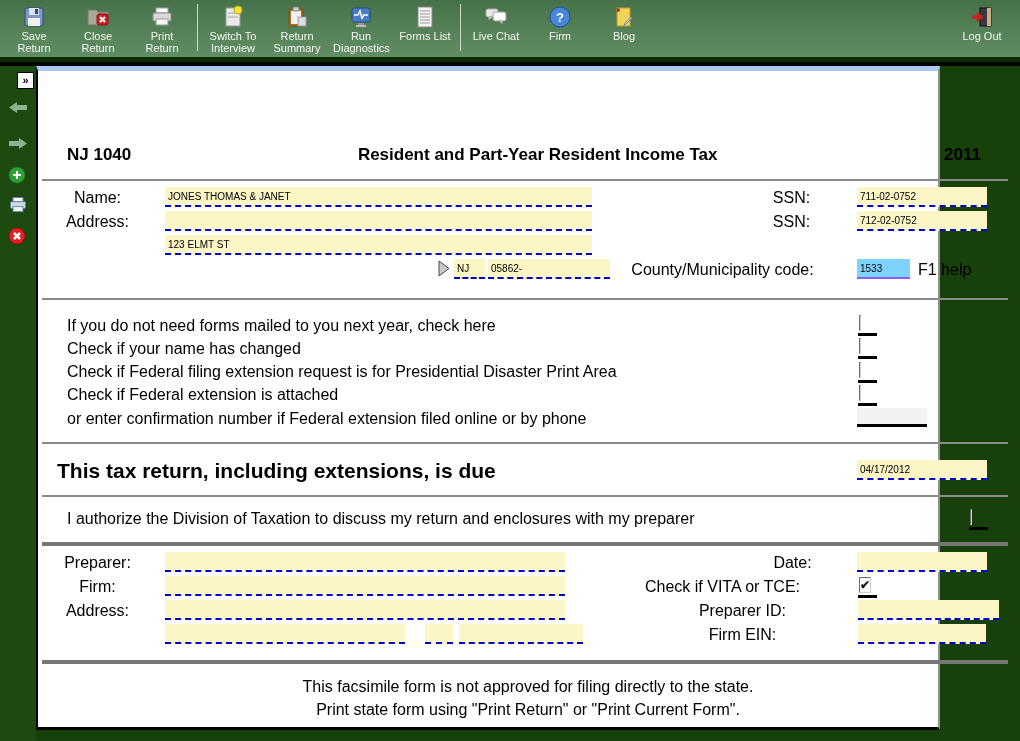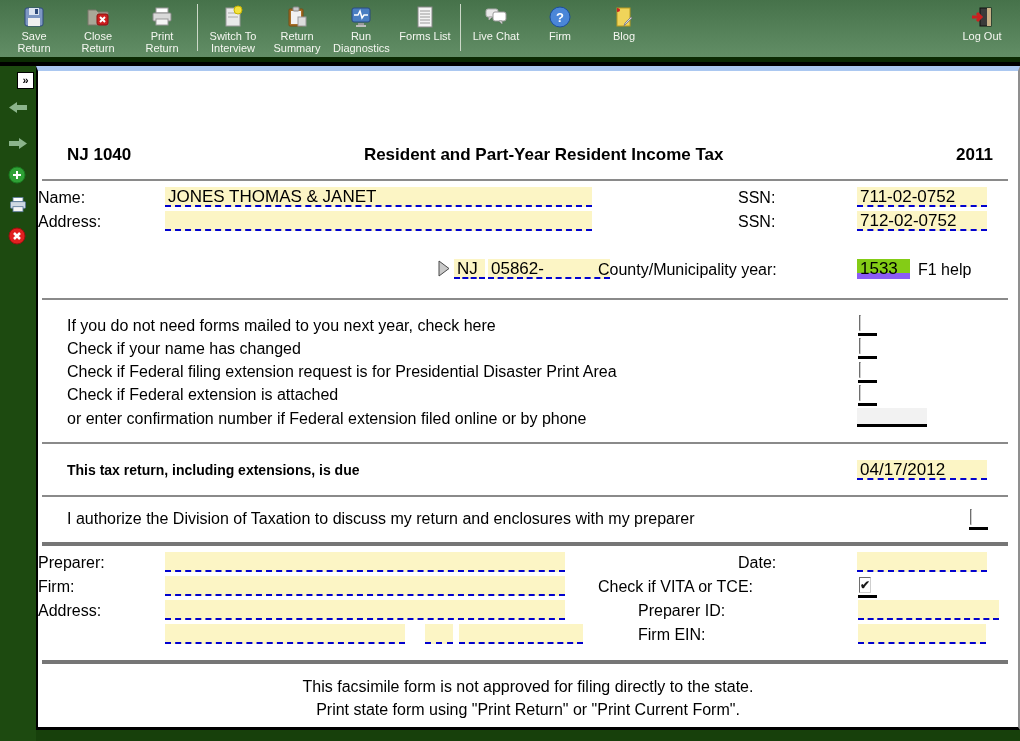--- a/index.html
+++ b/index.html
@@ -20,32 +20,32 @@
   .edge-black { position:absolute; top:62px; left:0; width:100%; height:4px; background:#000; }
 
   
   .sidebar { position:absolute; top:66px; left:0; width:36px; height:675px; background:#1d4a10; }
   .side-ico { position:absolute; left:8px; width:20px; height:20px; cursor:pointer; }
   .expand-tab { position:absolute; left:17px; top:72px; width:17px; height:17px; background:#fff;
                 border:1px solid #000; z-index:6; font-size:11px; font-weight:bold; text-align:center;
                 line-height:14px; color:#000; cursor:pointer; }
 
   
-  .content { position:absolute; left:36px; top:66px; width:984px; height:664px; background:#fff;
+  .content { position:absolute; left:36px; top:66px; width:904px; height:664px; background:#fff;
              border-top:5px solid #abc8f1; border-left:2px solid #000;
              border-bottom:3px solid #000; border-right:2px solid #8f8f8f; }
   .form { position:absolute; left:0; top:0; width:980px; height:656px; }
 
   .hdr { position:absolute; top:74px; left:0; width:100%; display:flex; font-weight:bold; font-size:17px; color:#000; }
   .lbl { position:absolute; font-size:16px; line-height:21px; white-space:nowrap; color:#000; }
-  .r { text-align:left; }
+  .r { text-align:center; }
   .b { font-weight:bold; }
   .field { position:absolute; height:20px; background:#FCF5C5; border-bottom:2px dashed #0202CF;
-           font-size:17px; line-height:19px; padding-left:3px; white-space:nowrap; color:#000; cursor:text; }
-  .field.gray { background:#84cc16; border-bottom:6px solid #8b5cf6; }
+           font-size:10px; line-height:19px; padding-left:3px; white-space:nowrap; color:#000; cursor:text; }
+  .field.gray { background:#7dd3fc; border-bottom:2px solid #8b5cf6; }
   .field.conf { background:#F2F2F2; border-bottom:3px solid #000; height:19px; }
   .rule { position:absolute; left:4px; width:966px; height:2px; background:#8a8a8a; }
   .rule.thick { height:4px; background:#767676; }
   .cb { position:absolute; width:19px; padding:0 0 2px 1px; border-bottom:3px solid #000; cursor:pointer; }
   .cb .box { width:15px; height:15px; background:#fff; border:1px solid;
              border-color:#6e6e6e #cfcfcf #cfcfcf #6e6e6e; font-size:12px; font-weight:bold;
              line-height:13px; text-align:center; color:#1a1a1a; }
   .tri { position:absolute; }
   .footer-line { position:absolute; left:0; width:100%; text-align:center; font-size:16px; color:#000; }
 </style>
@@ -228,43 +228,44 @@
 </div>
 
 <div class="expand-tab">»</div>
 
 <div class="content">
 <div class="form">
 
   <div class="hdr">
     <span style="margin-left:29px">NJ 1040</span>
     <span style="flex:1;text-align:center">Resident and Part-Year Resident Income Tax</span>
-    <span style="margin-right:25px">2011</span>
+    <span style="margin-right:37px">2011</span>
   </div>
   <div class="rule" style="top:108px"></div>
 
   <span class="lbl r" style="top:116px;left:0;width:119px">Name:</span>
   <div class="field" style="top:116px;left:127px;width:427px">JONES THOMAS &amp; JANET</div>
   <span class="lbl r" style="top:116px;left:700px;width:107px">SSN:</span>
   <div class="field" style="top:116px;left:819px;width:130px">711-02-0752</div>
 
   <span class="lbl r" style="top:140px;left:0;width:119px">Address:</span>
   <div class="field" style="top:140px;left:127px;width:427px"></div>
   <span class="lbl r" style="top:140px;left:700px;width:107px">SSN:</span>
   <div class="field" style="top:140px;left:819px;width:130px">712-02-0752</div>
 
+  <div class="field" style="top:164px;left:127px;width:427px">123 ELMT ST</div>
 
   <span class="tri" style="top:189px;left:399px">
     <svg width="14" height="17">
           <path d="M2 1l10 7.5L2 16z" fill="#c9c9c9" stroke="#4a4a4a"></path>
         </svg>
   </span>
   <div class="field" style="top:188px;left:416px;width:31px">NJ</div>
   <div class="field" style="top:188px;left:450px;width:122px">05862-</div>
-  <span class="lbl r" style="top:188px;left:560px;width:249px">County/Municipality year:</span>
+  <span class="lbl r" style="top:188px;left:560px;width:249px">County/Municipality code:</span>
   <div class="field gray" style="top:188px;left:819px;width:53px">1533</div>
   <span class="lbl" style="top:188px;left:880px">F1 help</span>
 
   <div class="rule" style="top:227px"></div>
 
   <span class="lbl" style="top:244px;left:29px">If you do not need forms mailed to you next year, check here</span>
   <span class="cb" style="top:242px;left:820px"><span class="box"></span></span>
 
   <span class="lbl" style="top:267px;left:29px">Check if your name has changed</span>
   <span class="cb" style="top:265px;left:820px"><span class="box"></span></span>
@@ -273,21 +274,21 @@
   <span class="cb" style="top:289px;left:820px"><span class="box"></span></span>
 
   <span class="lbl" style="top:313px;left:29px">Check if Federal extension is attached</span>
   <span class="cb" style="top:312px;left:820px"><span class="box"></span></span>
 
   <span class="lbl" style="top:337px;left:29px">or enter confirmation number if Federal extension filed online or by phone</span>
   <div class="field conf" style="top:337px;left:819px;width:70px"></div>
 
   <div class="rule" style="top:371px"></div>
 
-  <span class="lbl b" style="top:389px;left:29px;font-size:14px">This tax return, including extensions, is due</span>
+  <span class="lbl b" style="top:389px;left:19px;font-size:21px">This tax return, including extensions, is due</span>
   <div class="field" style="top:389px;left:819px;width:130px">04/17/2012</div>
 
   <div class="rule" style="top:424px"></div>
 
   <span class="lbl" style="top:437px;left:29px">I authorize the Division of Taxation to discuss my return and enclosures with my preparer</span>
   <span class="cb" style="top:436px;left:931px"><span class="box"></span></span>
 
   <div class="rule thick" style="top:471px"></div>
 
   <span class="lbl r" style="top:481px;left:0;width:119px">Preparer:</span>

